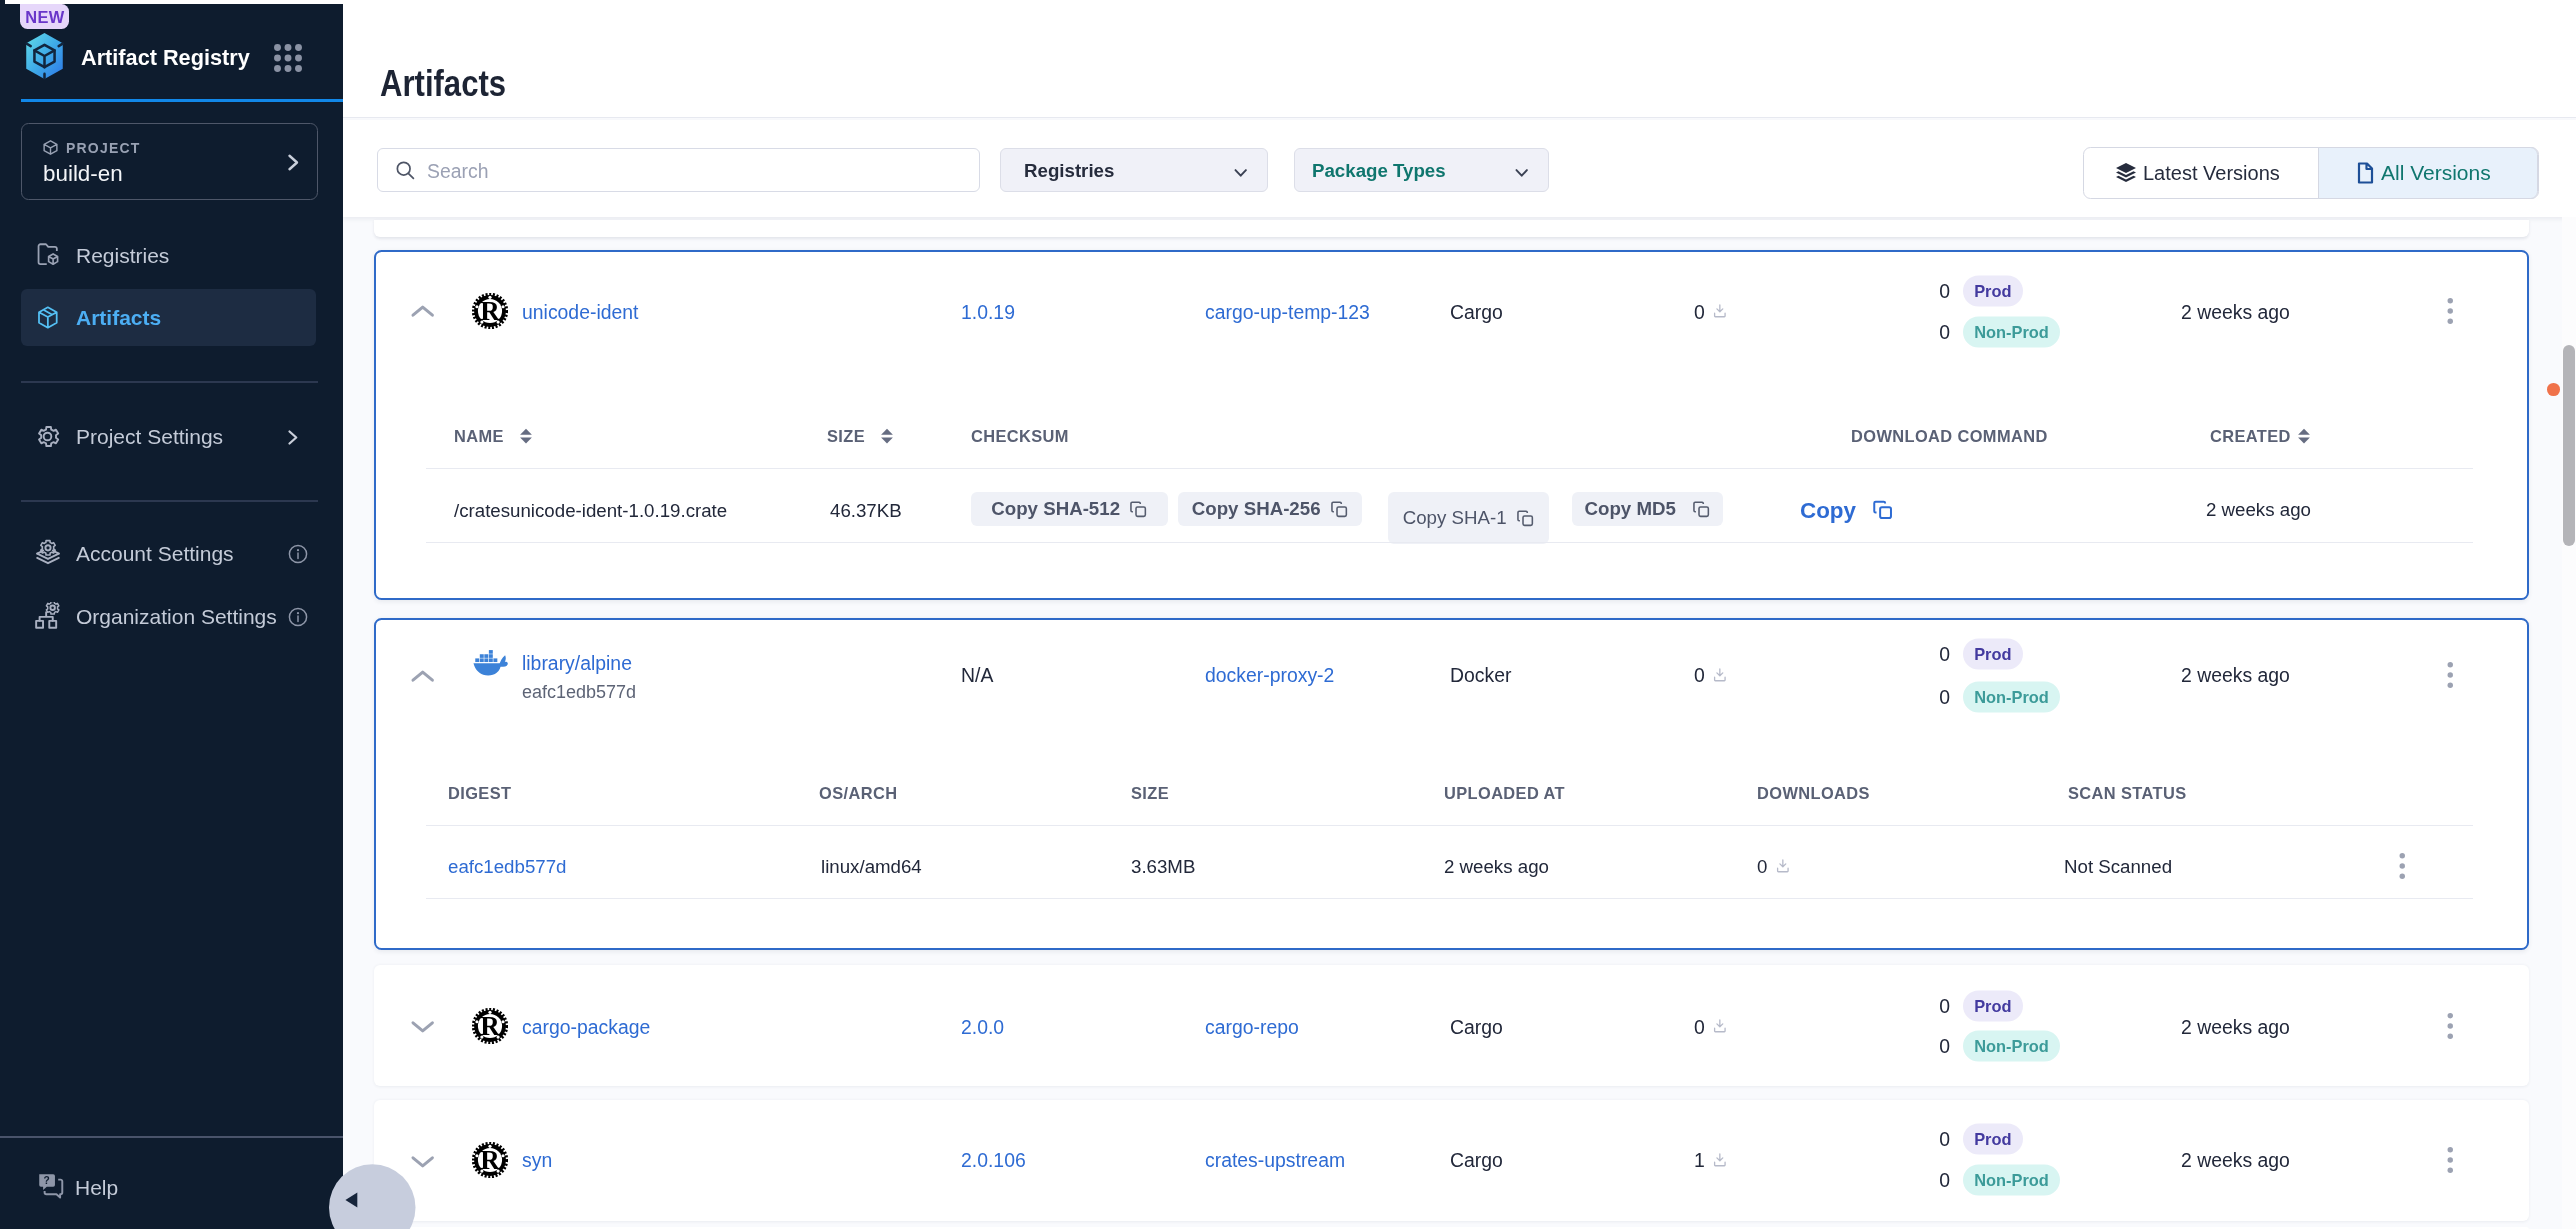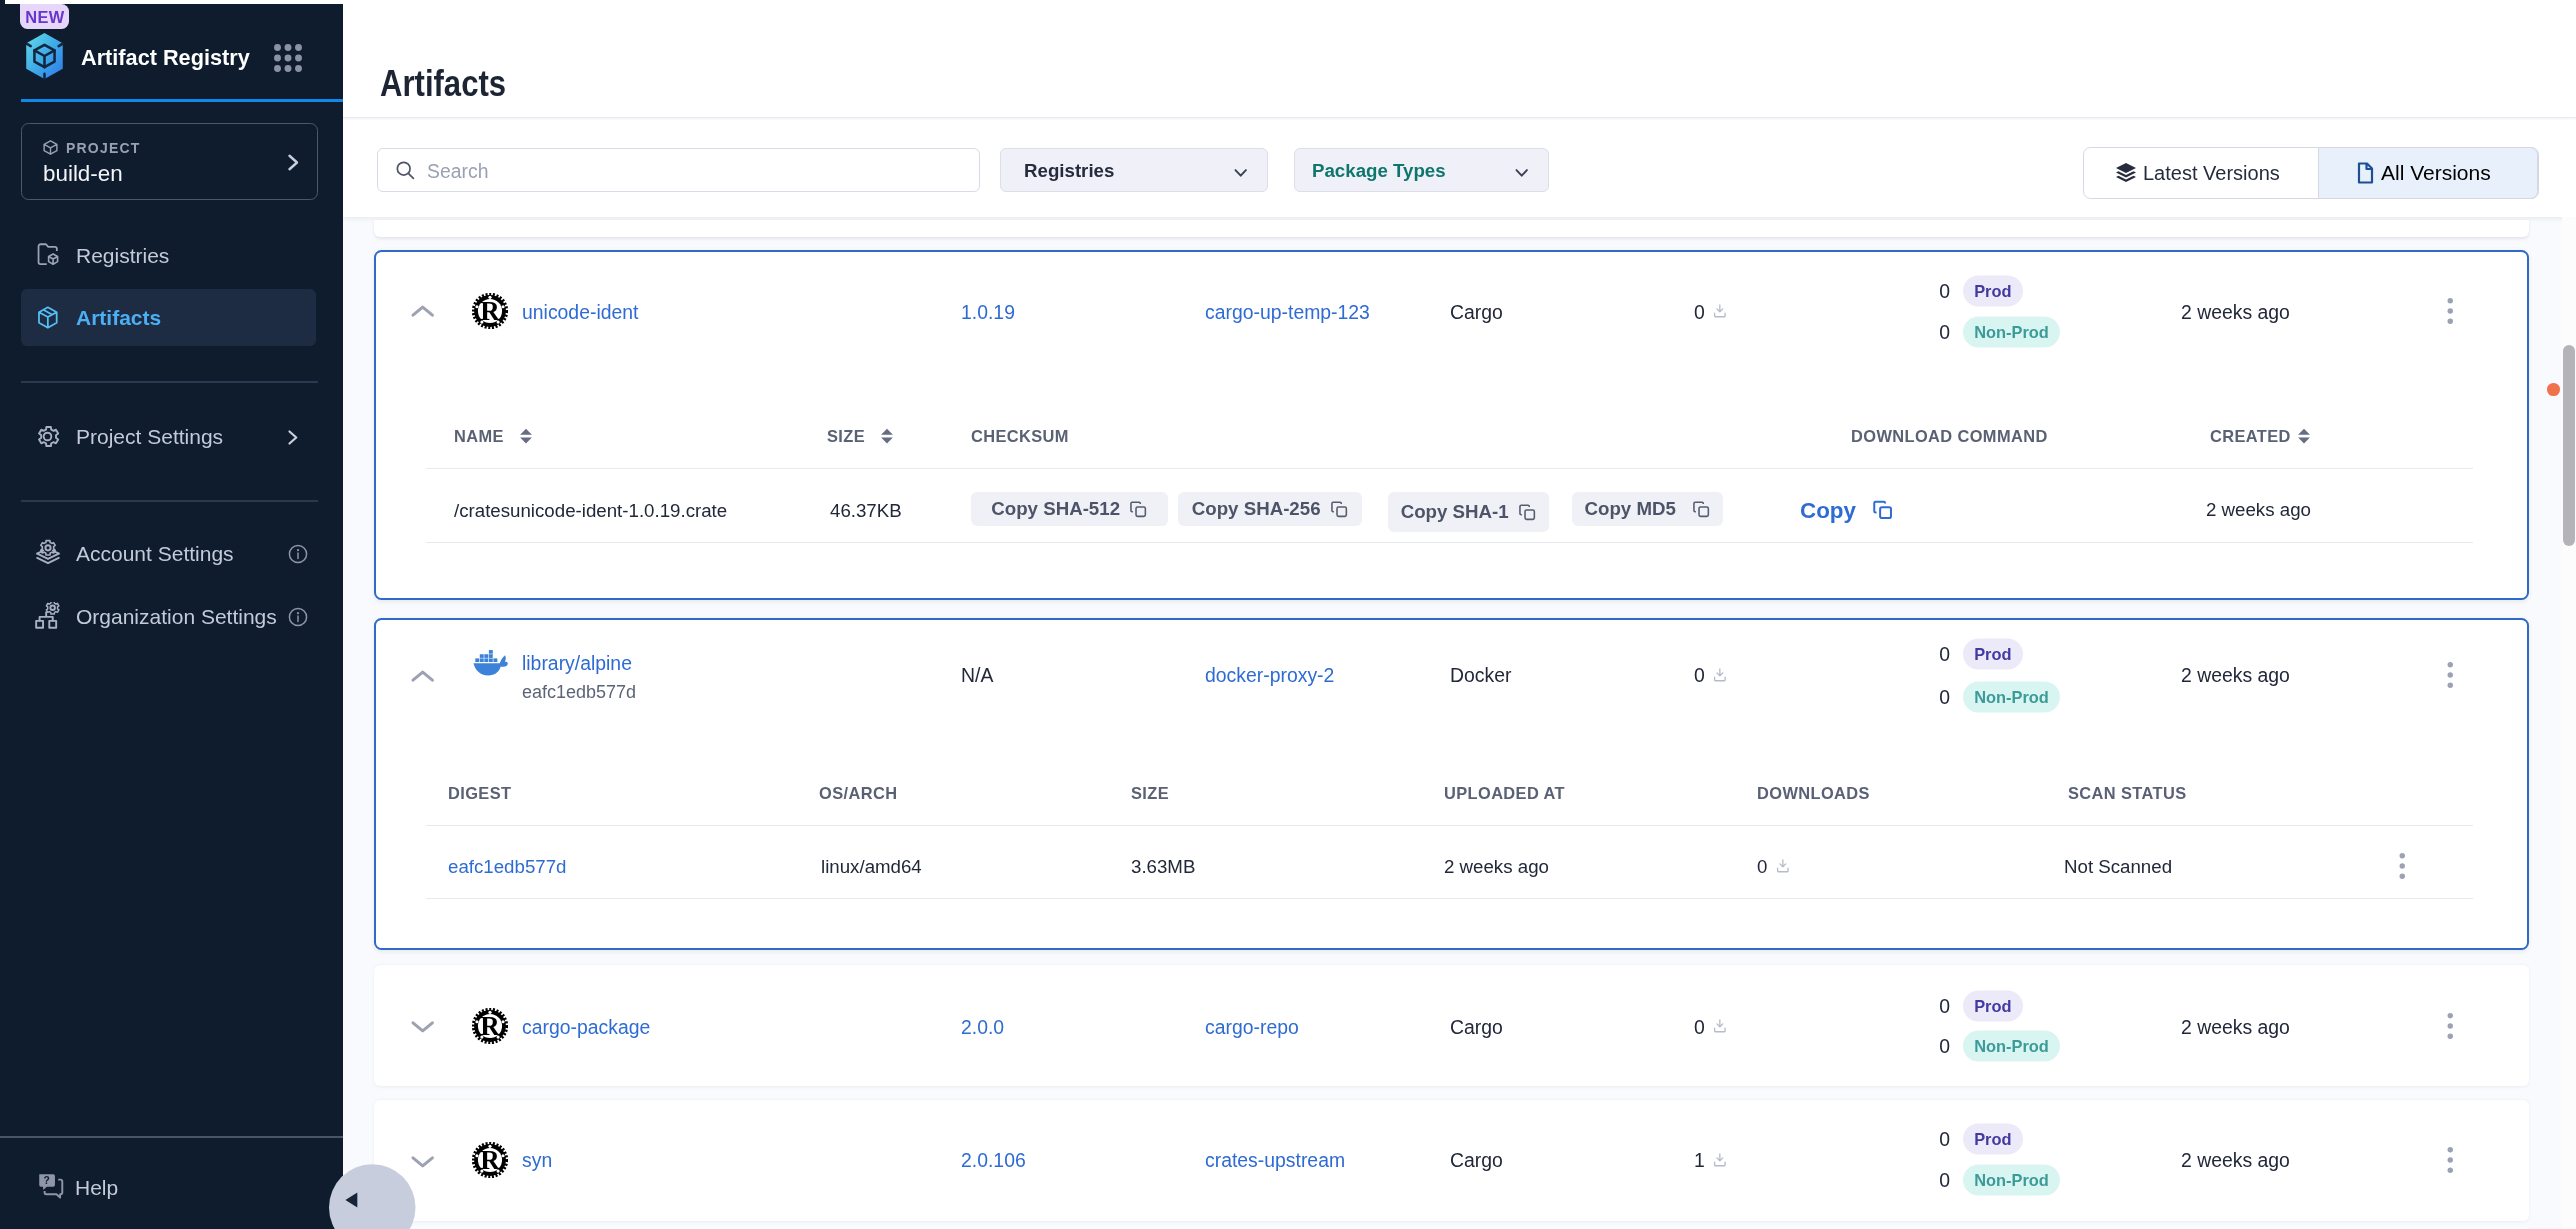--- a/index.html
+++ b/index.html
@@ -162,21 +162,21 @@
   <div class="abs" style="left:1975px;top:147px;width:220px;height:52px;background:#E8F1FB;border:1.5px solid #D5D8E3;border-radius:0 7.5px 7.5px 0;"></div>
   <svg class="abs" style="left:1771px;top:161px;" width="24" height="24" viewBox="0 0 24 24" fill="#262C3D">
     <path d="M12 2 L22 7 L12 12 L2 7 Z"></path>
     <path d="M4.5 10.2 L2 11.5 L12 16.5 L22 11.5 L19.5 10.2 L12 14 Z"></path>
     <path d="M4.5 14.7 L2 16 L12 21 L22 16 L19.5 14.7 L12 18.5 Z"></path>
   </svg>
   <div class="vc" style="left:1800px;top:173px;font-size:20px;color:#262C3D;">Latest Versions</div>
   <svg class="abs" style="left:2010px;top:161px;" width="24" height="24" viewBox="0 0 24 24" fill="none" stroke="#1D4F97" stroke-width="2.2" stroke-linejoin="round">
     <path d="M6 2.5 h8 l5 5 V21.5 H6 Z M13.5 2.5 V8 H19"></path>
   </svg>
-  <div class="vc" style="left:2038px;top:173px;font-size:21px;color:#000000;">All Versions</div>
+  <div class="vc" style="left:2038px;top:173px;font-size:21px;color:#0f766e;">All Versions</div>
 
   <div id="cards">
 
     <div class="abs" style="left:31px;top:220px;width:2155px;height:17px;background:#fff;border-radius:0 0 6px 6px;box-shadow:0 1.5px 3px rgba(40,50,80,0.10);"></div>
 
     <div class="abs" style="left:31px;top:250px;width:2155px;height:350px;background:#fff;border:2.2px solid #2F6AC8;border-radius:7.5px;box-shadow:0 1.5px 4.5px rgba(40,50,80,0.08);"></div>
     <svg class="abs" style="left:67px;top:304px;" width="25.4" height="15" viewBox="0 0 34 20" fill="none" stroke="#9CA2B2" stroke-width="4" stroke-linecap="round" stroke-linejoin="round">
         <path d="M4 15 L17 4 L30 15"></path>
       </svg>
     <svg class="abs" style="left:129px;top:293px;" width="36" height="36" viewBox="0 0 48 48">
@@ -239,21 +239,21 @@
           <path d="M5 15 H4 a1.5 1.5 0 0 1 -1.5 -1.5 v-9 A1.5 1.5 0 0 1 4 3 h9 a1.5 1.5 0 0 1 1.5 1.5 V5"></path>
         </svg>
       </div>
     <div class="abs" style="left:835px;top:492px;width:184px;height:34px;background:#EFF1F7;border-radius:6px;display:flex;align-items:center;justify-content:center;gap:9px;font-size:18.7px;font-weight:700;color:#4D5468;">
         <span>Copy SHA-256</span>
         <svg width="18.7" height="18.7" viewBox="0 0 24 24" fill="none" stroke="#555C6E" stroke-width="2">
           <rect x="9" y="9" width="12" height="12" rx="2"></rect>
           <path d="M5 15 H4 a1.5 1.5 0 0 1 -1.5 -1.5 v-9 A1.5 1.5 0 0 1 4 3 h9 a1.5 1.5 0 0 1 1.5 1.5 V5"></path>
         </svg>
       </div>
-    <div class="abs" style="left:1045px;top:492px;width:161px;height:40px;background:#EFF1F7;border-radius:6px;display:flex;align-items:center;justify-content:center;gap:9px;font-size:18.7px;font-weight:700;color:#4D5468;">
+    <div class="abs" style="left:1045px;top:492px;width:161px;height:52px;background:#EFF1F7;border-radius:6px;display:flex;align-items:center;justify-content:center;gap:9px;font-size:18.7px;font-weight:400;color:#4D5468;">
         <span>Copy SHA-1</span>
         <svg width="18.7" height="18.7" viewBox="0 0 24 24" fill="none" stroke="#555C6E" stroke-width="2">
           <rect x="9" y="9" width="12" height="12" rx="2"></rect>
           <path d="M5 15 H4 a1.5 1.5 0 0 1 -1.5 -1.5 v-9 A1.5 1.5 0 0 1 4 3 h9 a1.5 1.5 0 0 1 1.5 1.5 V5"></path>
         </svg>
       </div>
     <div class="abs" style="left:1229px;top:492px;width:151px;height:34px;background:#EFF1F7;border-radius:6px;display:flex;align-items:center;justify-content:center;gap:16px;font-size:18.7px;font-weight:700;color:#4D5468;">
         <span>Copy MD5</span>
         <svg width="18.7" height="18.7" viewBox="0 0 24 24" fill="none" stroke="#555C6E" stroke-width="2">
           <rect x="9" y="9" width="12" height="12" rx="2"></rect>

